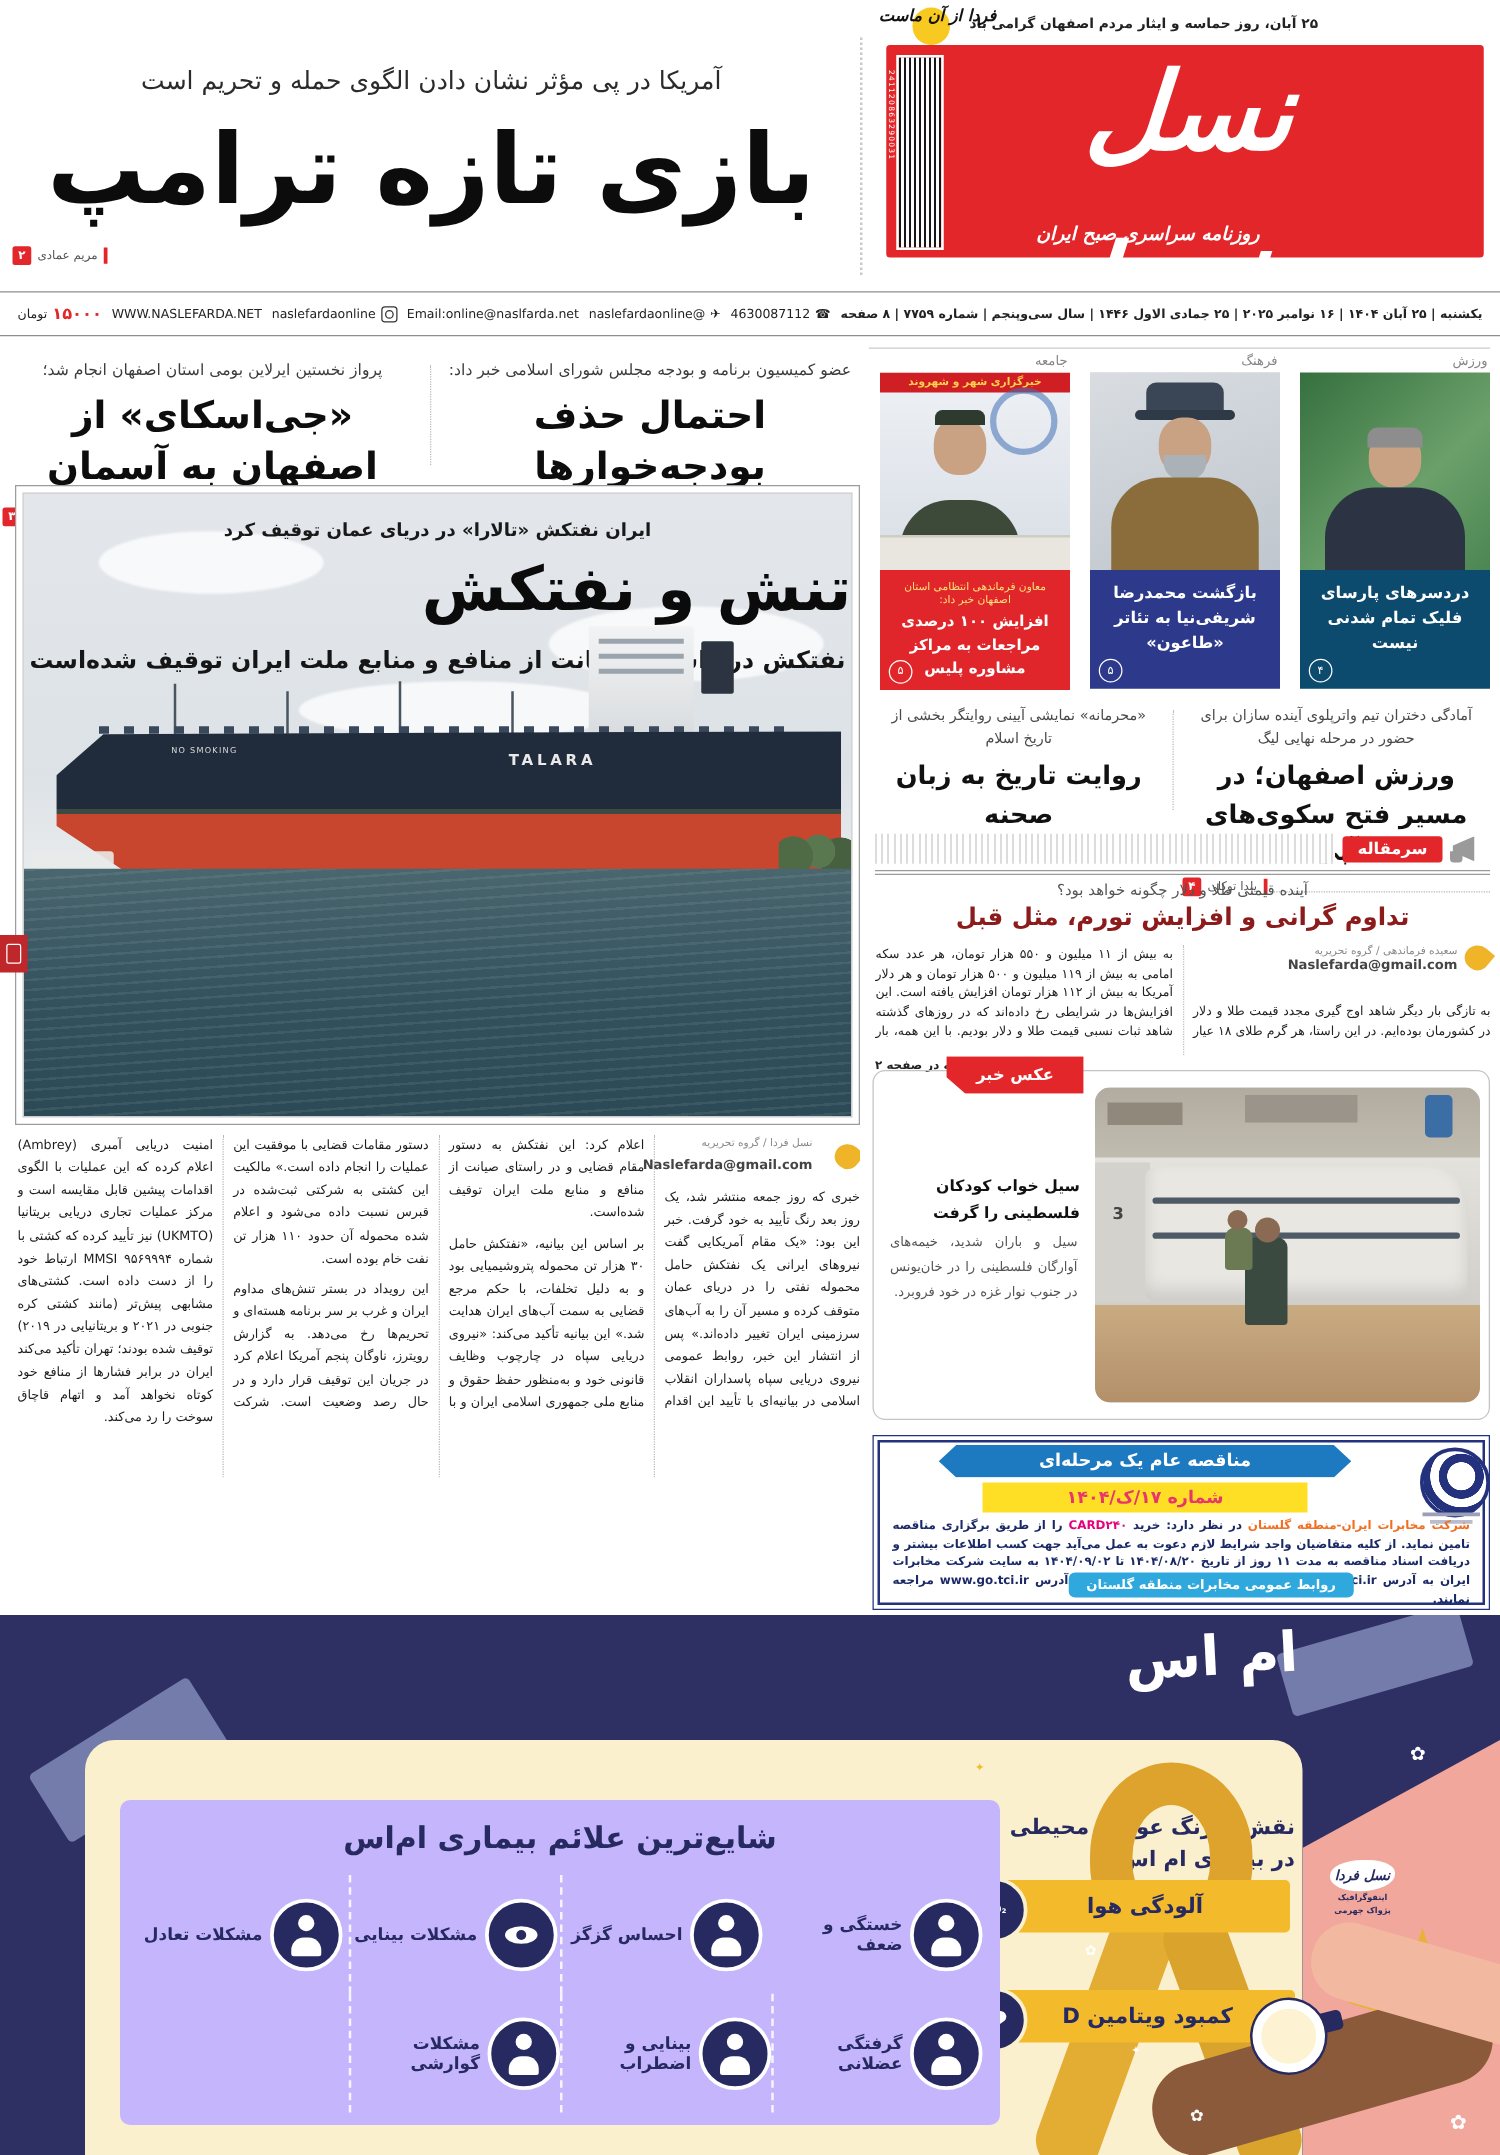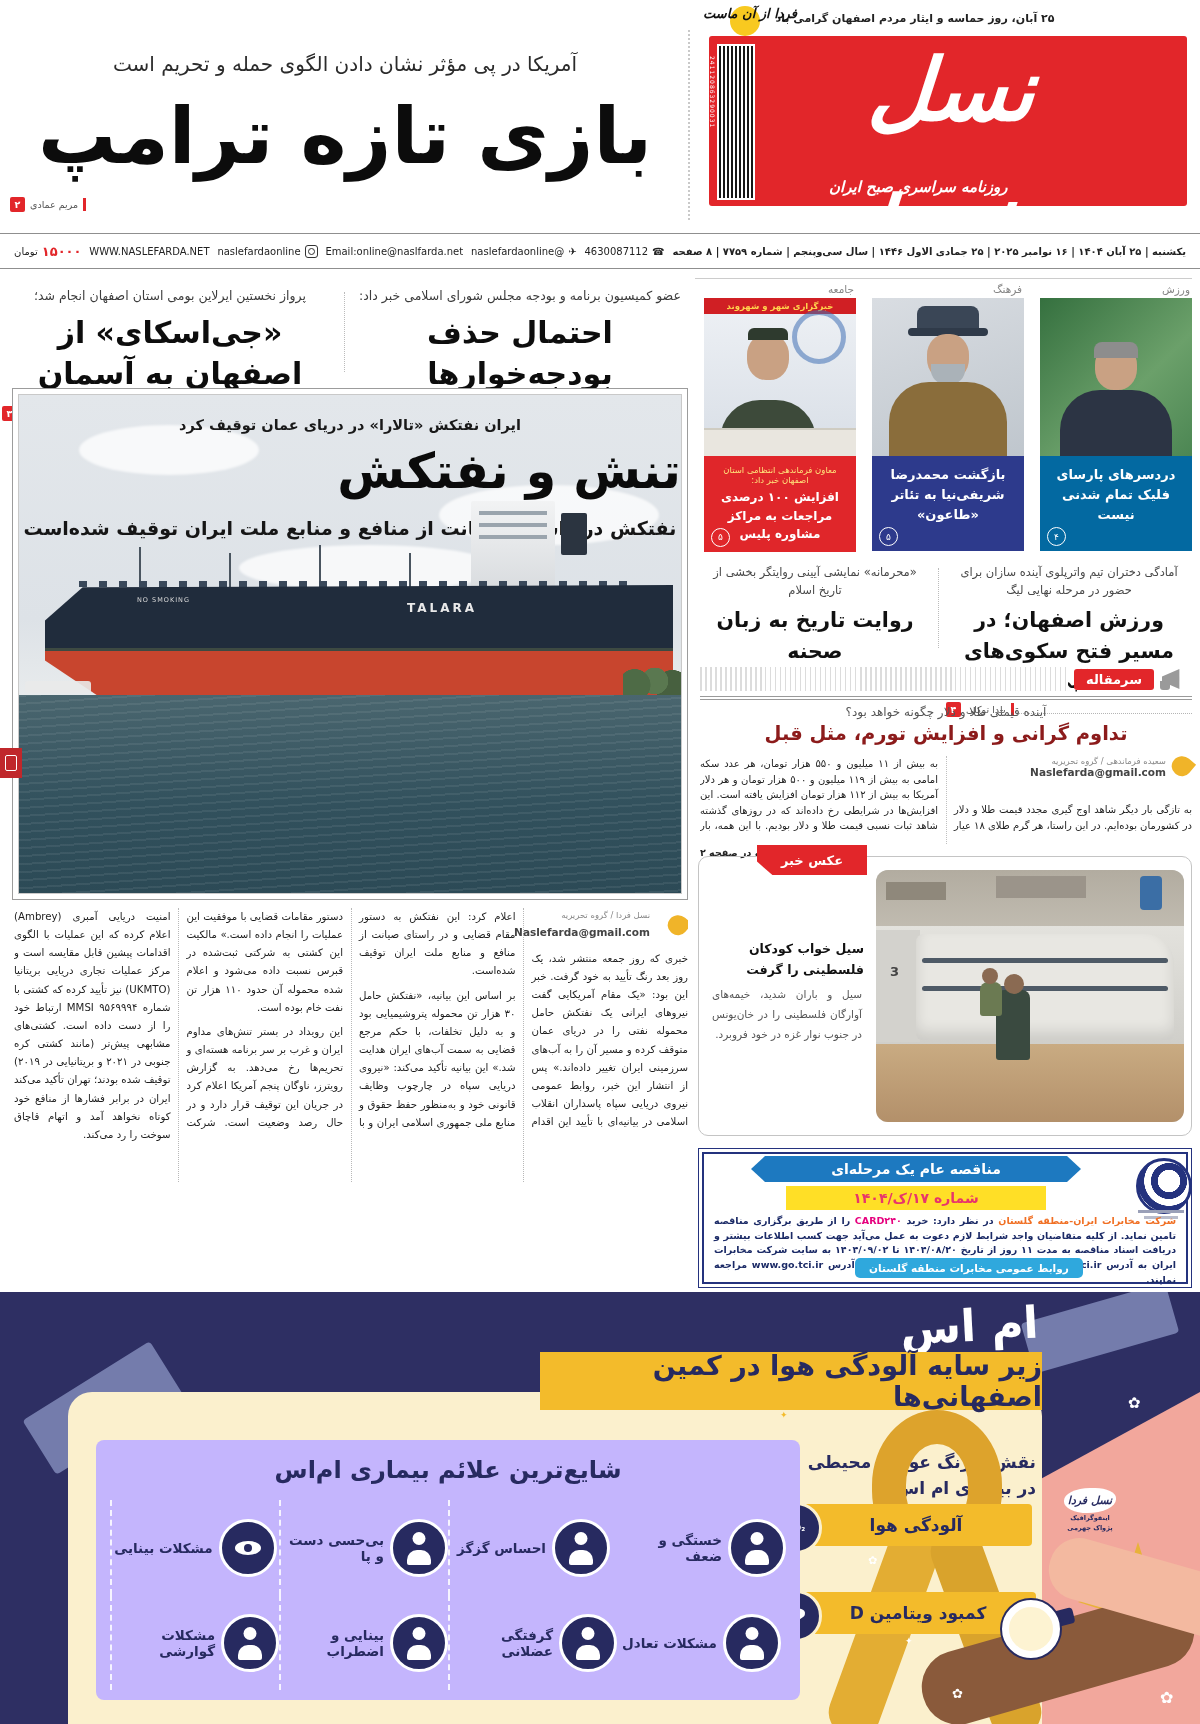--- a/index.html
+++ b/index.html
@@ -245,21 +245,21 @@
 
 <div class="abs cards-line"></div>
 
 <div class="abs card" style="left:1040px;top:280px;">
   <div class="lbl">ورزش</div>
   <div class="photo ph-sport">
     <div class="fig-head" style="bottom:66px;"></div>
     <div style="position:absolute;left:50%;transform:translateX(-50%);bottom:98px;width:44px;height:16px;background:#8d8d8d;border-radius:8px 8px 0 0;"></div>
     <div class="fig-body" style="width:112px;height:66px;background:#2c3444;"></div>
   </div>
-  <div class="cap" style="background:#0369a1;">
+  <div class="cap" style="background:#0c4a6e;">
     <div class="t">دردسرهای پارسای فلیک تمام شدنی نیست</div>
     <div class="pcircle">۴</div>
   </div>
 </div>
 
 <div class="abs card" style="left:872px;top:280px;">
   <div class="lbl">فرهنگ</div>
   <div class="photo ph-culture">
     <div style="position:absolute;left:50%;transform:translateX(-50%);top:8px;width:62px;height:26px;background:#3a4656;border-radius:8px 8px 2px 2px;"></div>
     <div style="position:absolute;left:50%;transform:translateX(-50%);top:30px;width:80px;height:8px;background:#2f3a49;border-radius:4px;"></div>
@@ -422,21 +422,20 @@
   <p>این رویداد در بستر تنش‌های مداوم ایران و غرب بر سر برنامه هسته‌ای و تحریم‌ها رخ می‌دهد. به گزارش رویترز، ناوگان پنجم آمریکا اعلام کرد در جریان این توقیف قرار دارد و در حال رصد وضعیت است. شرکت امنیت دریایی آمبری (Ambrey) اعلام کرده که این عملیات با الگوی اقدامات پیشین قابل مقایسه است و مرکز عملیات تجاری دریایی بریتانیا (UKMTO) نیز تأیید کرده که کشتی با شماره MMSI ۹۵۶۹۹۹۴ ارتباط خود را از دست داده است. کشتی‌های مشابهی پیش‌تر (مانند کشتی کره جنوبی در ۲۰۲۱ و بریتانیایی در ۲۰۱۹) توقیف شده بودند؛ تهران تأکید می‌کند ایران در برابر فشارها از منافع خود کوتاه نخواهد آمد و اتهام قاچاق سوخت را رد می‌کند.</p>
 </div>
 
 <div class="abs ms-bg">
   <div class="brush" style="left:1025px;top:10px;width:150px;height:52px;transform:rotate(-16deg);"></div>
   <div class="brush" style="left:28px;top:84px;width:150px;height:64px;transform:rotate(-32deg);"></div>
   <div class="ms-tag">ام اس</div>
   <div class="cream"></div>
   <div class="pink"></div>
   <div class="goldstar"></div>
-  <div class="ms-banner">زیر سایه آلودگی هوا در کمین اصفهانی‌ها</div>
 
   <div class="ms-sub1">نقش پررنگ عوامل محیطی در بیماری ام اس</div>
 
   <div class="ribbon-loop"></div>
   <div class="ribbon-tail" style="left:858px;top:230px;width:52px;height:220px;transform:rotate(20deg);"></div>
   <div class="ribbon-tail" style="left:960px;top:230px;width:52px;height:220px;transform:rotate(-20deg);background:#d9a32c;"></div>
 
   <div class="factor" style="left:800px;top:212px;width:232px;height:42px;">
       <span>آلودگی هوا</span>
     </div>
@@ -455,24 +454,20 @@
     <div class="symgrid">
       <div class="symcell">
           <span class="picon"></span>
           <span class="symlbl">خستگی و ضعف</span>
         </div>
       <div class="symcell sep">
           <span class="picon"></span>
           <span class="symlbl">احساس گزگز</span>
         </div>
       <div class="symcell sep">
-          <span class="picon"></span>
-          <span class="symlbl">بی‌حسی دست و پا</span>
-        </div>
-      <div class="symcell sep">
           <span class="picon eye"></span>
           <span class="symlbl">مشکلات بینایی</span>
         </div>
       <div class="symcell">
           <span class="picon"></span>
           <span class="symlbl">مشکلات تعادل</span>
         </div>
       <div class="symcell sep">
           <span class="picon"></span>
           <span class="symlbl">گرفتگی عضلانی</span>

